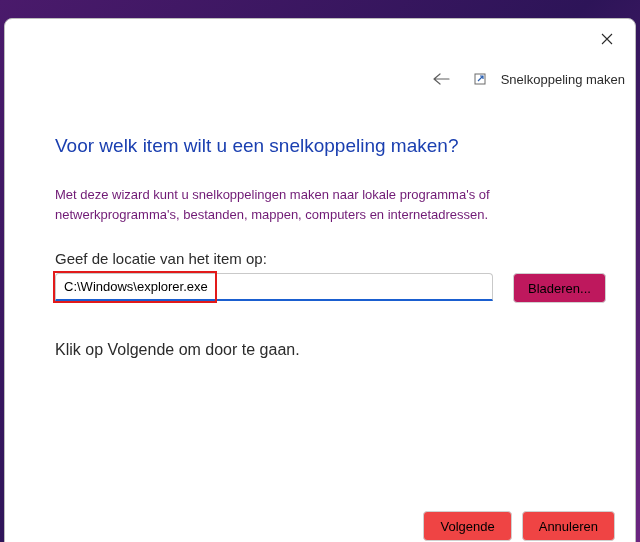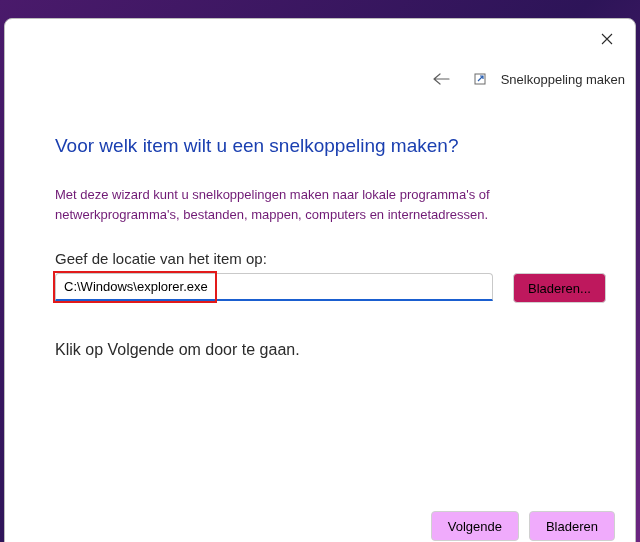--- a/index.html
+++ b/index.html
@@ -143,21 +143,21 @@
       justify-content: flex-end;
       padding: 0 20px;
       gap: 10px;
     }
     .footer button {
       height: 30px;
       min-width: 86px;
       padding: 0 16px;
       font-family: inherit;
       font-size: 13px;
-      background: #f0abfc;
+      background: #ef4444;
       border: 1px solid #d0d0d0;
       border-radius: 4px;
       cursor: pointer;
     }
   </style>
 </head>
 <body>
 
 <div class="window">
 
@@ -193,16 +193,16 @@
         <input type="text" class="location-input" value="C:\Windows\explorer.exe" style="">
         <div class="highlight-box"></div>
       </div>
       <button class="browse-btn">Bladeren...</button>
     </div>
     <p class="hint">Klik op Volgende om door te gaan.</p>
   </div>
 
   <div class="footer">
     <button>Volgende</button>
-    <button>Bladeren</button>
+    <button>Annuleren</button>
   </div>
 
 </div>
 
 </body></html>

